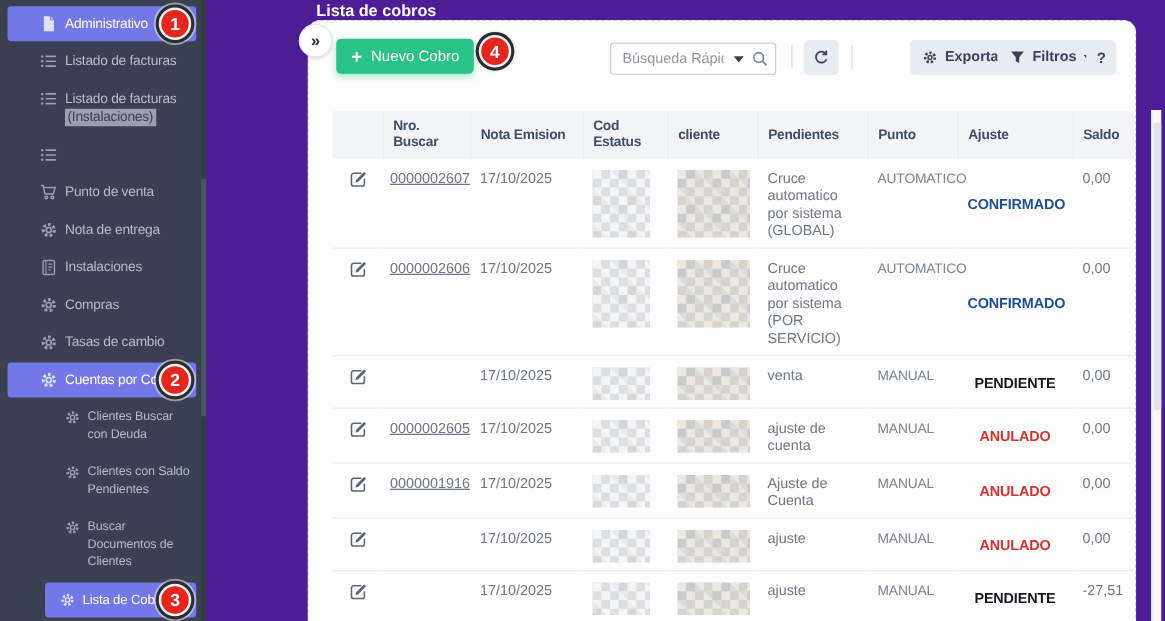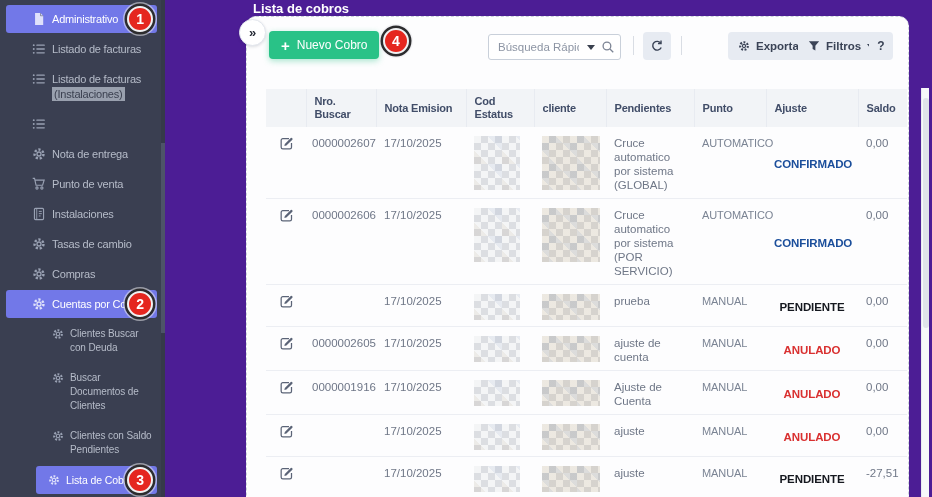--- a/index.html
+++ b/index.html
@@ -68,21 +68,21 @@
   .btn-filters{ left:551px;}
   .btn-help{ left:622px; width:24px; padding:0; font-size:12px;}
   .caret-down{ width:0; height:0; border-left:3.5px solid transparent; border-right:3.5px solid transparent; border-top:4.5px solid #3a4356;}
   
   .tbl{ position:absolute; left:19px; right:2px; top:72px;}
   table{ width:100%; border-collapse:collapse; table-layout:fixed; font-size:11.5px; color:#6f7787;}
   thead th{ background:#f2f4f7; color:#414d68; font-size:11px; font-weight:bold; text-align:left;
     padding:6px 8px; letter-spacing:-0.2px; line-height:13px; border-left:1px solid #e8ebf1; vertical-align:middle;}
   thead th:first-child{ border-left:0;}
   tbody td{ padding:9px 8px 6px; vertical-align:top; border-bottom:1px solid #eceef3; line-height:14px;}
-  tbody td.c-nro{ padding-left:6px; color:#6e7687;}
+  tbody td.c-nro{ padding-left:6px; color:#6e7687;text-decoration:underline;}
   tbody td.c-tipo{ font-size:11px; color:#7b8494; letter-spacing:-0.1px;}
   tbody td.c-status{ vertical-align:middle; text-align:center; font-weight:bold; font-size:11.5px; letter-spacing:-0.1px;}
   tbody td.c-edit{ padding-top:9px; padding-left:13px;}
   .edit-btn{ display:inline-block; width:15px; height:15px; color:#5b6477; cursor:pointer;}
   .edit-btn svg{ width:15px; height:15px; display:block;}
   .mosaic{ display:block;
     background-image:
       linear-gradient(45deg, rgba(172,148,108,.10) 25%, transparent 25%, transparent 75%, rgba(138,158,198,.12) 75%),
       linear-gradient(45deg, #dcdee2 25%, transparent 25%, transparent 75%, #dcdee2 75%),
       linear-gradient(45deg, #dcdee2 25%, #f4f5f6 25%, #f4f5f6 75%, #dcdee2 75%);
@@ -140,64 +140,64 @@
         <div class="side-item">
           <span class="s-icon">
             <svg viewBox="0 0 16 16" fill="none" stroke="currentColor">
               <path d="M5.6 3.6H14M5.6 8H14M5.6 12.4H14" stroke-width="1.5" stroke-linecap="round"></path>
               <path d="M2 3.6h.01M2 8h.01M2 12.4h.01" stroke-width="2.2" stroke-linecap="round"></path>
             </svg>
           </span>
         </div>
         <div class="side-item">
           <span class="s-icon">
-            <svg viewBox="0 0 16 16" fill="none" stroke="currentColor">
-              <circle cx="8" cy="8" r="5.1" stroke-width="2.8" stroke-dasharray="2.5 2.04"></circle>
-              <circle cx="8" cy="8" r="2.3" stroke-width="1.5"></circle>
-            </svg>
-          </span>
-          <span class="s-text"><span>Nota de entrega</span></span>
-        </div>
-        <div class="side-item">
-          <span class="s-icon">
             <svg viewBox="0 0 16 16" fill="none" stroke="currentColor" stroke-width="1.3">
               <path d="M.8 1.6h2.1l1.7 7.8h7.5l1.8-5.9H3.6"></path>
               <circle cx="5.7" cy="12.6" r="1.25"></circle>
               <circle cx="11.3" cy="12.6" r="1.25"></circle>
             </svg>
           </span>
           <span class="s-text"><span>Punto de venta</span></span>
         </div>
         <div class="side-item">
           <span class="s-icon">
+            <svg viewBox="0 0 16 16" fill="none" stroke="currentColor">
+              <circle cx="8" cy="8" r="5.1" stroke-width="2.8" stroke-dasharray="2.5 2.04"></circle>
+              <circle cx="8" cy="8" r="2.3" stroke-width="1.5"></circle>
+            </svg>
+          </span>
+          <span class="s-text"><span>Nota de entrega</span></span>
+        </div>
+        <div class="side-item">
+          <span class="s-icon">
             <svg viewBox="0 0 16 16" fill="none" stroke="currentColor" stroke-width="1.3">
               <rect x="2.8" y="1.6" width="10.4" height="12.8" rx="1.2"></rect>
               <path d="M5.4 1.6v12.8" stroke-width="1"></path>
               <path d="M7.8 5h3.4M7.8 7.6h3.4M7.8 10.2h2" stroke-width="1.1"></path>
             </svg>
           </span>
           <span class="s-text"><span>Instalaciones</span></span>
         </div>
         <div class="side-item">
           <span class="s-icon">
             <svg viewBox="0 0 16 16" fill="none" stroke="currentColor">
               <circle cx="8" cy="8" r="5.1" stroke-width="2.8" stroke-dasharray="2.5 2.04"></circle>
               <circle cx="8" cy="8" r="2.3" stroke-width="1.5"></circle>
             </svg>
           </span>
+          <span class="s-text"><span>Compras</span></span>
+        </div>
+        <div class="side-item">
+          <span class="s-icon">
+            <svg viewBox="0 0 16 16" fill="none" stroke="currentColor">
+              <circle cx="8" cy="8" r="5.1" stroke-width="2.8" stroke-dasharray="2.5 2.04"></circle>
+              <circle cx="8" cy="8" r="2.3" stroke-width="1.5"></circle>
+            </svg>
+          </span>
           <span class="s-text"><span>Tasas de cambio</span></span>
-        </div>
-        <div class="side-item">
-          <span class="s-icon">
-            <svg viewBox="0 0 16 16" fill="none" stroke="currentColor">
-              <circle cx="8" cy="8" r="5.1" stroke-width="2.8" stroke-dasharray="2.5 2.04"></circle>
-              <circle cx="8" cy="8" r="2.3" stroke-width="1.5"></circle>
-            </svg>
-          </span>
-          <span class="s-text"><span>Compras</span></span>
         </div>
         <div class="side-item active">
           <span class="s-icon">
             <svg viewBox="0 0 16 16" fill="none" stroke="currentColor">
               <circle cx="8" cy="8" r="5.1" stroke-width="2.8" stroke-dasharray="2.5 2.04"></circle>
               <circle cx="8" cy="8" r="2.3" stroke-width="1.5"></circle>
             </svg>
           </span>
           <span class="s-text"><span>Cuentas por Cobrar</span></span>
           <span class="marker">2</span>
@@ -211,30 +211,30 @@
           </span>
           <span class="s-text"><span>Clientes Buscar con Deuda</span></span>
         </div>
         <div class="side-item sub">
           <span class="s-icon">
             <svg viewBox="0 0 16 16" fill="none" stroke="currentColor">
               <circle cx="8" cy="8" r="5.1" stroke-width="2.8" stroke-dasharray="2.5 2.04"></circle>
               <circle cx="8" cy="8" r="2.3" stroke-width="1.5"></circle>
             </svg>
           </span>
+          <span class="s-text"><span>Clientes con Saldo Pendientes</span></span>
+        </div>
+        <div class="side-item sub">
+          <span class="s-icon">
+            <svg viewBox="0 0 16 16" fill="none" stroke="currentColor">
+              <circle cx="8" cy="8" r="5.1" stroke-width="2.8" stroke-dasharray="2.5 2.04"></circle>
+              <circle cx="8" cy="8" r="2.3" stroke-width="1.5"></circle>
+            </svg>
+          </span>
           <span class="s-text"><span>Buscar Documentos de Clientes</span></span>
-        </div>
-        <div class="side-item sub">
-          <span class="s-icon">
-            <svg viewBox="0 0 16 16" fill="none" stroke="currentColor">
-              <circle cx="8" cy="8" r="5.1" stroke-width="2.8" stroke-dasharray="2.5 2.04"></circle>
-              <circle cx="8" cy="8" r="2.3" stroke-width="1.5"></circle>
-            </svg>
-          </span>
-          <span class="s-text"><span>Clientes con Saldo Pendientes</span></span>
         </div>
         <div class="side-item active sub">
           <span class="s-icon">
             <svg viewBox="0 0 16 16" fill="none" stroke="currentColor">
               <circle cx="8" cy="8" r="5.1" stroke-width="2.8" stroke-dasharray="2.5 2.04"></circle>
               <circle cx="8" cy="8" r="2.3" stroke-width="1.5"></circle>
             </svg>
           </span>
           <span class="s-text"><span>Lista de Cobros</span></span>
           <span class="marker">3</span>
@@ -375,21 +375,21 @@
                       <path d="M7 9.7 14.1 2.5a1.35 1.35 0 0 1 1.9 1.9L8.9 11.5l-2.5.6z" fill="currentColor"></path>
                     </svg></span></td>
                 <td class="c-nro"></td>
                 <td>17/10/2025</td>
                 <td>
                   <span class="mosaic m-cod m-short"></span>
                 </td>
                 <td>
                   <span class="mosaic m-cli m-short"></span>
                 </td>
-                <td>prueba</td>
+                <td>venta</td>
                 <td class="c-tipo">MANUAL</td>
                 <td class="c-status" style="color: rgb(21, 24, 31);">PENDIENTE</td>
                 <td>0,00</td>
               </tr>
               <tr>
                 <td class="c-edit"><span class="edit-btn"><svg viewBox="0 0 18 18">
                       <path d="M12 3.2H4.6a2 2 0 0 0-2 2v8.2a2 2 0 0 0 2 2h8.4a2 2 0 0 0 2-2V8.3" fill="none" stroke="currentColor" stroke-width="1.5"></path>
                       <path d="M7 9.7 14.1 2.5a1.35 1.35 0 0 1 1.9 1.9L8.9 11.5l-2.5.6z" fill="currentColor"></path>
                     </svg></span></td>
                 <td class="c-nro">0000002605</td>

